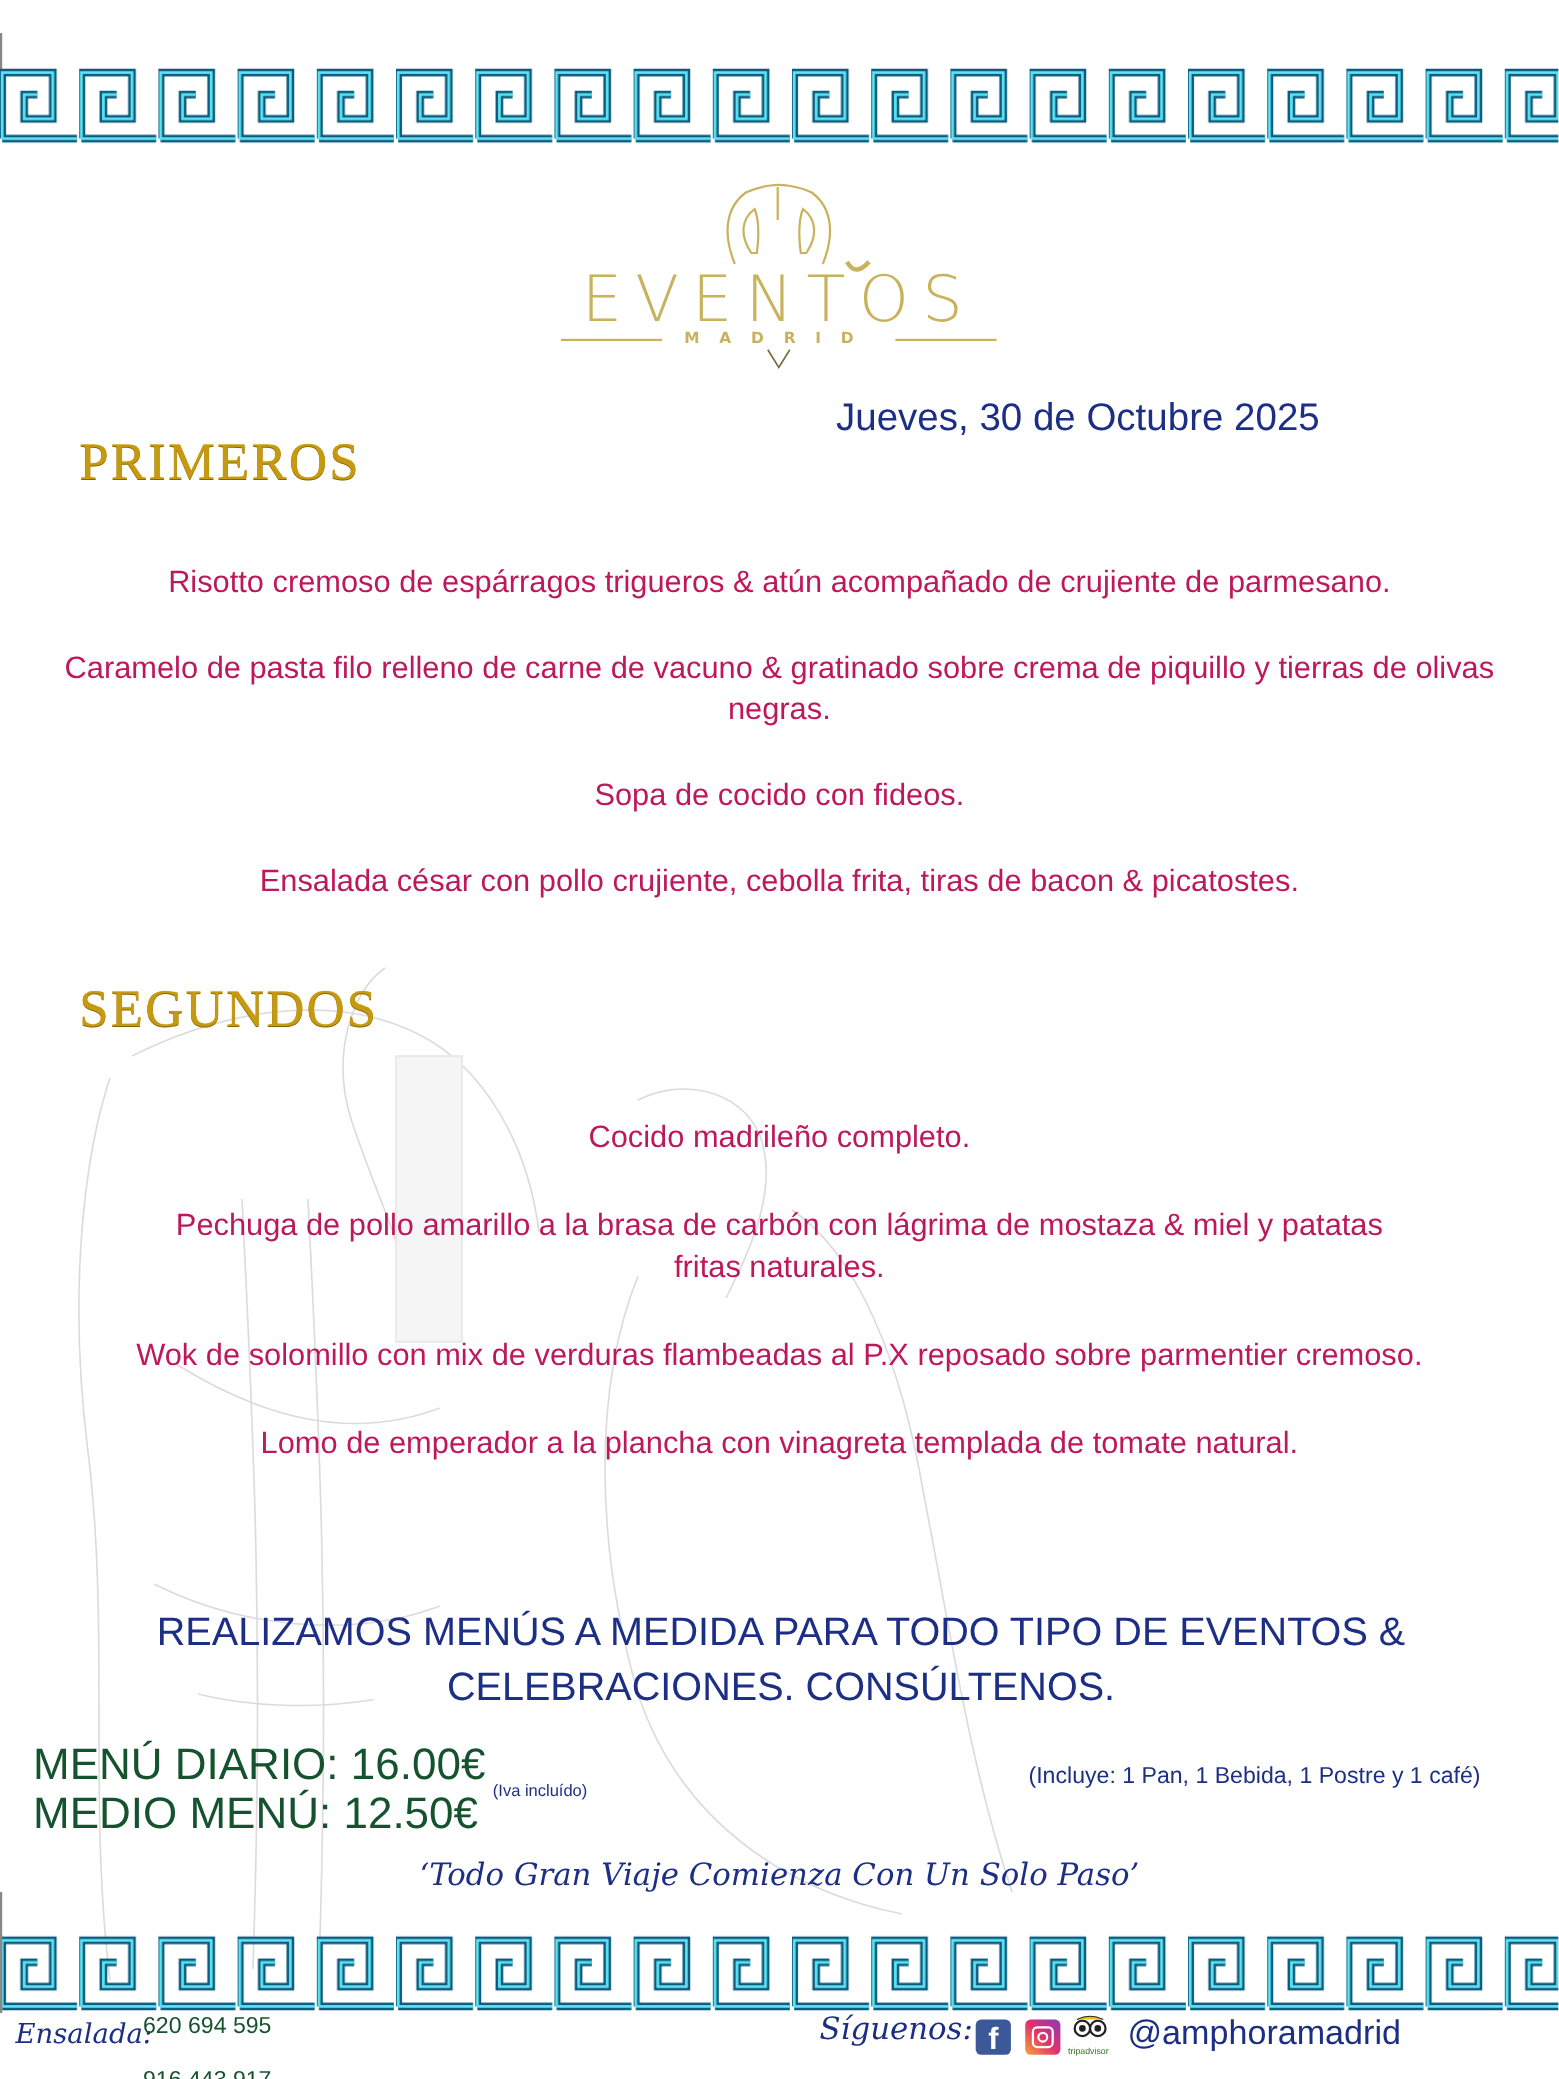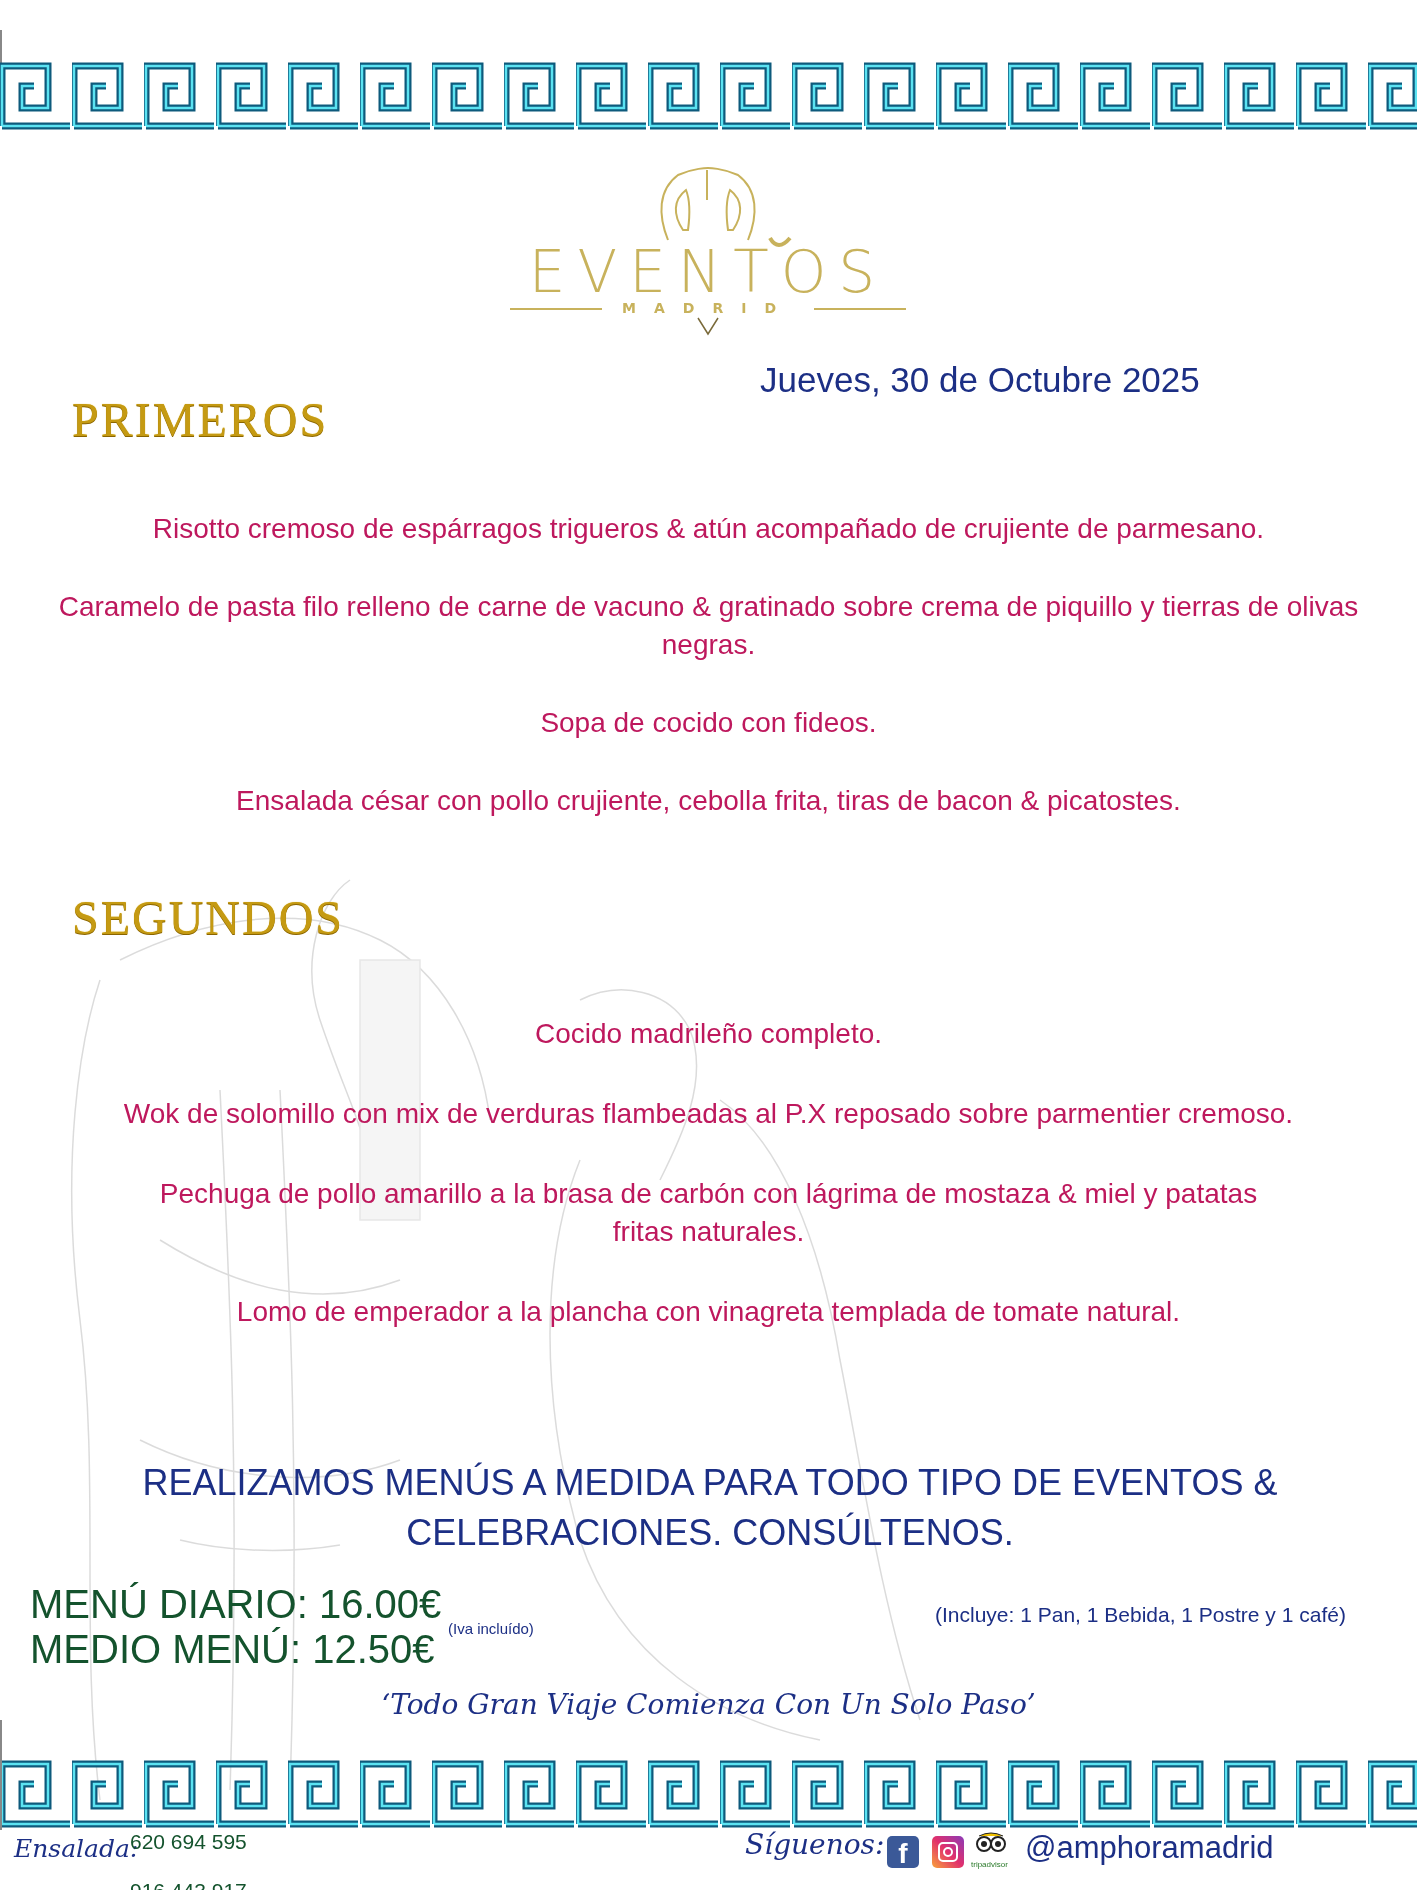--- a/index.html
+++ b/index.html
@@ -102,22 +102,22 @@
   <div class="items" style="top:510px;">
     <div class="dish" style="width:1380px;margin-bottom:40px;">Risotto cremoso de espárragos trigueros &amp; atún acompañado de crujiente de parmesano.</div>
     <div class="dish" style="width:1340px;margin-bottom:40px;">Caramelo de pasta filo relleno de carne de vacuno &amp; gratinado sobre crema de piquillo y tierras de olivas negras.</div>
     <div class="dish" style="width:1340px;margin-bottom:40px;">Sopa de cocido con fideos.</div>
     <div class="dish" style="width:1340px;">Ensalada césar con pollo crujiente, cebolla frita, tiras de bacon &amp; picatostes.</div>
   </div>
 
   <div class="section-title" style="top:890px;">SEGUNDOS</div>
   <div class="items" style="top:1015px;">
     <div class="dish" style="width:1340px;margin-bottom:42px;">Cocido madrileño completo.</div>
+    <div class="dish" style="width:1120px;margin-bottom:42px;">Pechuga de pollo amarillo a la brasa de carbón con lágrima de mostaza &amp; miel y patatas fritas naturales.</div>
     <div class="dish" style="width:1380px;margin-bottom:42px;">Wok de solomillo con mix de verduras flambeadas al P.X reposado sobre parmentier cremoso.</div>
-    <div class="dish" style="width:1120px;margin-bottom:42px;">Pechuga de pollo amarillo a la brasa de carbón con lágrima de mostaza &amp; miel y patatas fritas naturales.</div>
     <div class="dish" style="width:1340px;">Lomo de emperador a la plancha con vinagreta templada de tomate natural.</div>
   </div>
 
   <div class="promo">REALIZAMOS MENÚS A MEDIDA PARA TODO TIPO DE EVENTOS &amp; CELEBRACIONES. CONSÚLTENOS.</div>
 
   <div class="price" style="top:1580px;">MENÚ DIARIO: 16.00€</div>
   <div class="price" style="top:1625px;">MEDIO MENÚ: 12.50€</div>
   <div class="iva">(Iva incluído)</div>
   <div class="includes">(Incluye: 1 Pan, 1 Bebida, 1 Postre y 1 café)</div>
 

